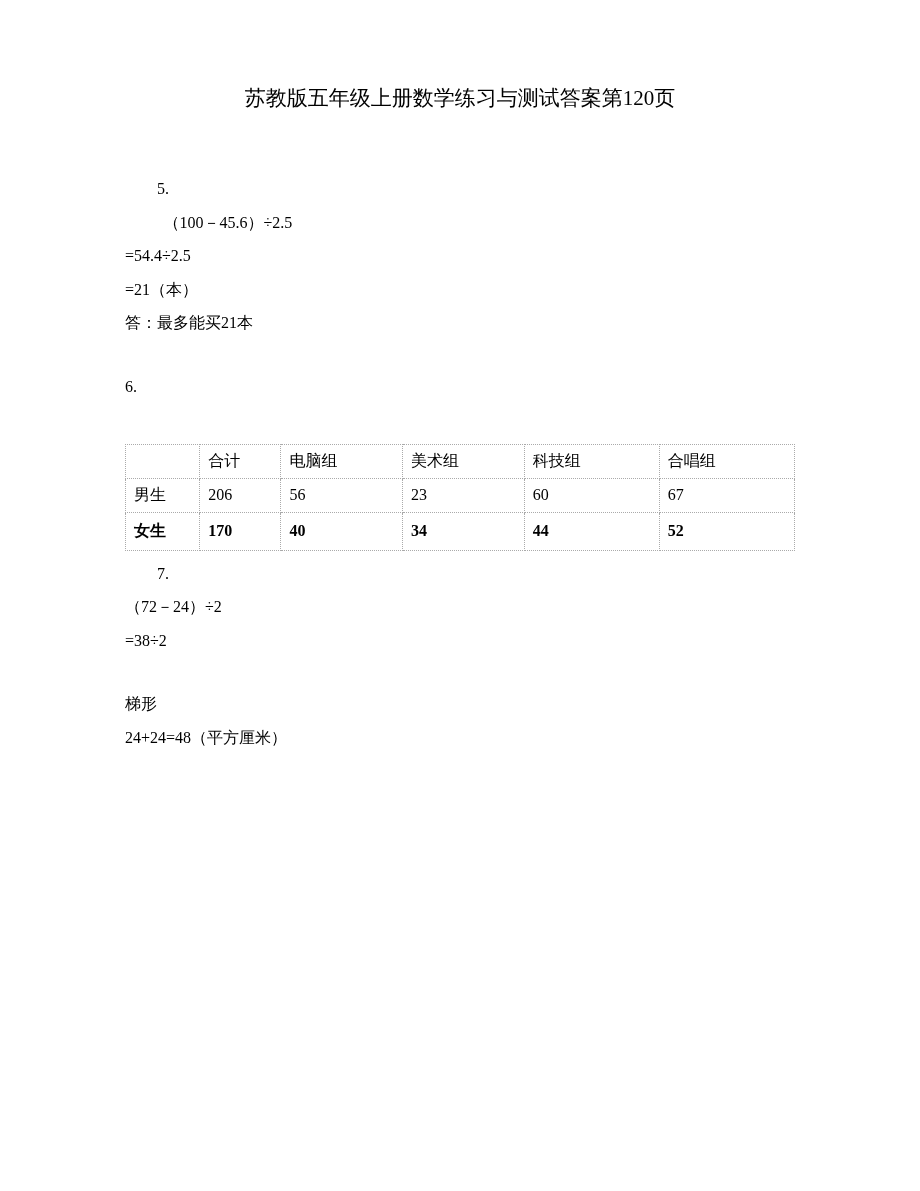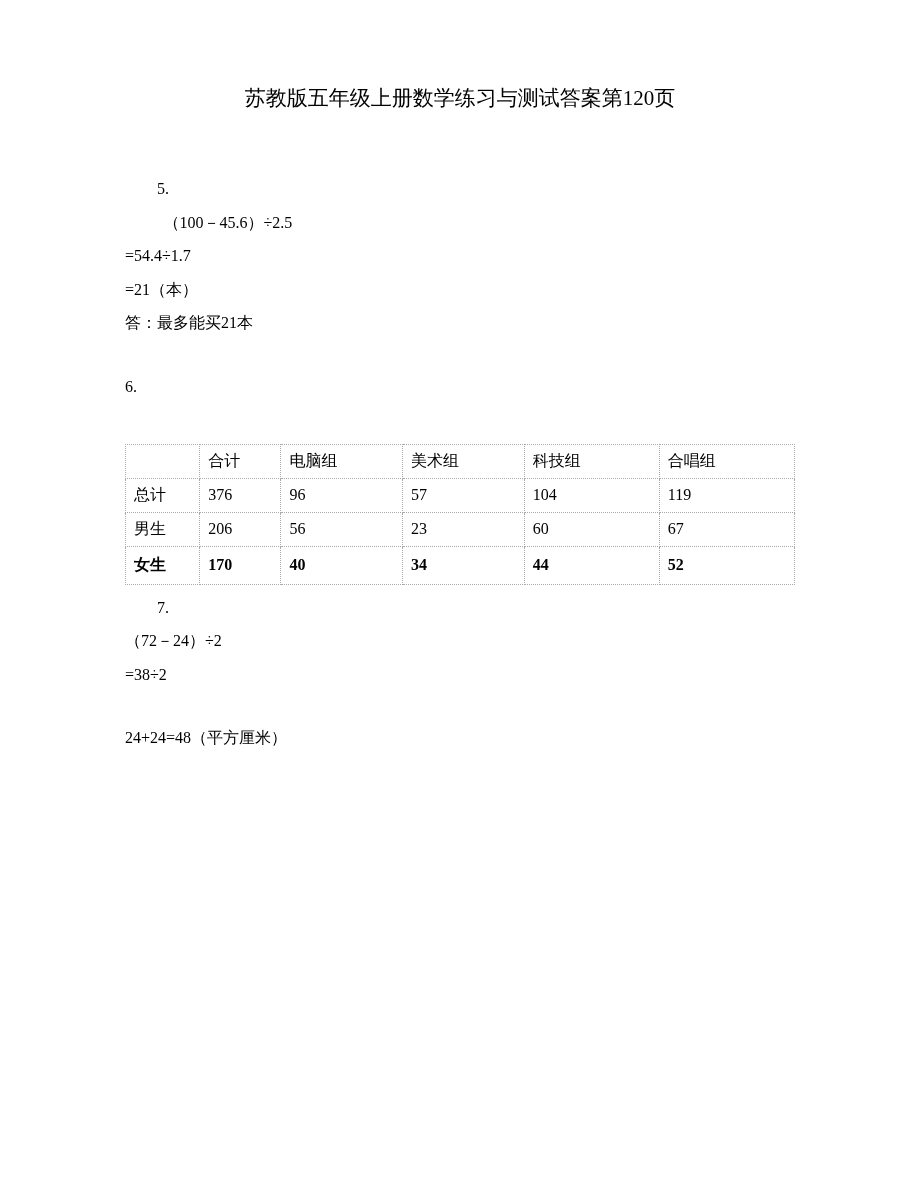--- a/index.html
+++ b/index.html
@@ -60,47 +60,39 @@
   </style>
 </head>
 <body>
 
 <div class="page">
 
   <div class="title">苏教版五年级上册数学练习与测试答案第120页</div>
 
   <p class="line indent">5.</p>
   <p class="line indent-more">（100－45.6）÷2.5</p>
-  <p class="line">=54.4÷1.7</p>
+  <p class="line">=54.4÷2.5</p>
   <p class="line">=21（本）</p>
   <p class="line">答：最多能买21本</p>
 
   <div class="spacer"></div>
 
   <p class="line">6.</p>
 
   <div class="spacer"></div>
 
   <table>
     <tbody>
         <tr>
       <td class="col0"></td>
       <td class="col1">合计</td>
       <td class="col2">电脑组</td>
       <td class="col3">美术组</td>
       <td class="col4">科技组</td>
       <td class="col5">合唱组</td>
-    </tr>
-    <tr>
-      <td>总计</td>
-      <td>376</td>
-      <td>96</td>
-      <td>57</td>
-      <td>104</td>
-      <td>119</td>
     </tr>
     <tr>
       <td>男生</td>
       <td>206</td>
       <td>56</td>
       <td>23</td>
       <td>60</td>
       <td>67</td>
     </tr>
     <tr class="row-tall">
@@ -113,15 +105,16 @@
     </tr>
   </tbody>
     </table>
 
   <p class="line indent">7.</p>
   <p class="line">（72－24）÷2</p>
   <p class="line">=38÷2</p>
 
   <div class="spacer"></div>
 
+  <p class="line">梯形</p>
   <p class="line">24+24=48（平方厘米）</p>
 
 </div>
 
 </body></html>

